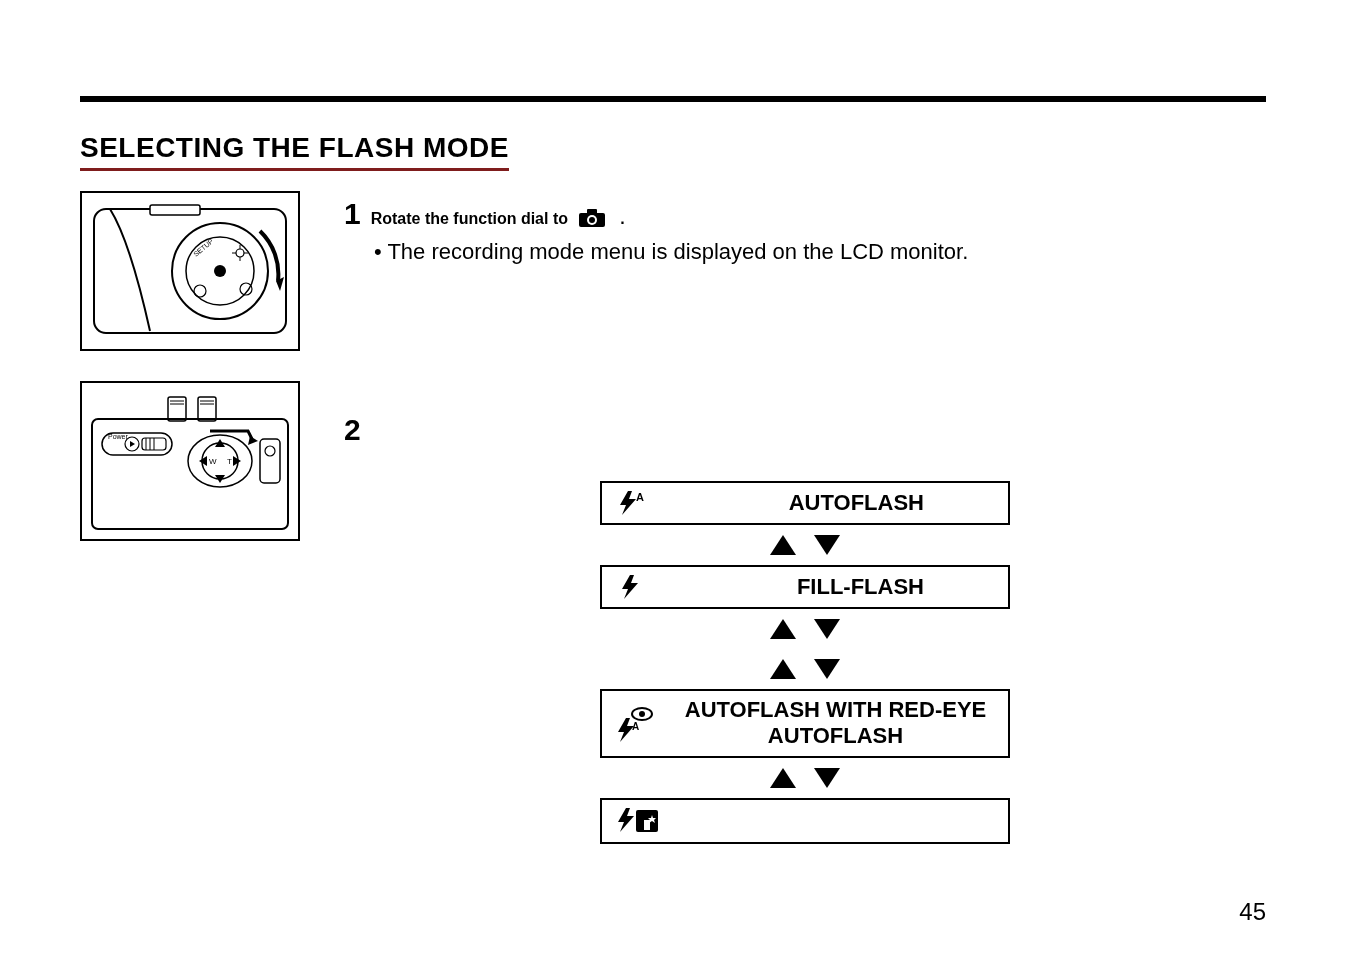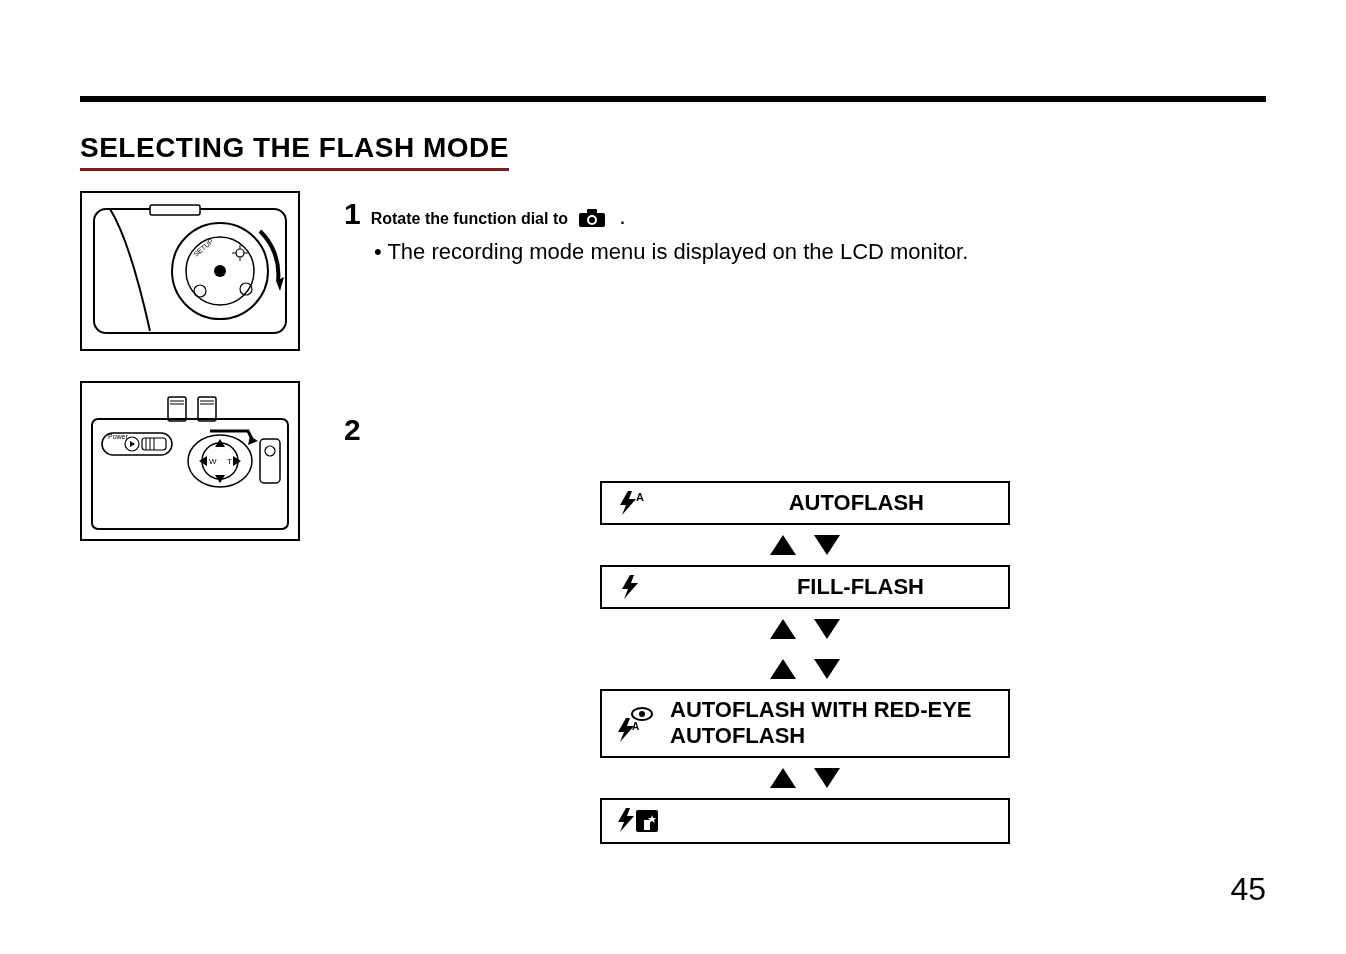--- a/index.html
+++ b/index.html
@@ -105,21 +105,21 @@
       justify-content: flex-start;
     }
     .mode-label {
       flex: 1;
       font-size: 22px;
       font-weight: 900;
       text-align: right;
       padding-right: 84px;
     }
     .mode-label.two-line {
-      text-align: left;
+      text-align: center;
       padding-right: 7px;
       line-height: 1.2;
     }
     .arrows {
       display: flex;
       gap: 18px;
       margin: 10px 0;
       align-items: center;
       justify-content: center;
     }
@@ -132,22 +132,22 @@
       border-bottom: 20px solid #000;
     }
     .tri-down {
       border-left: 13px solid transparent;
       border-right: 13px solid transparent;
       border-top: 20px solid #000;
     }
     .page-num {
       position: absolute;
       right: 80px;
-      bottom: 46px;
-      font-size: 32px;
+      bottom: 28px;
+      font-size: 24px;
     }
   </style>
 </head>
 <body>
 
 
 
 <div class="top-rule"></div>
 
 <div class="section-title-wrap">

